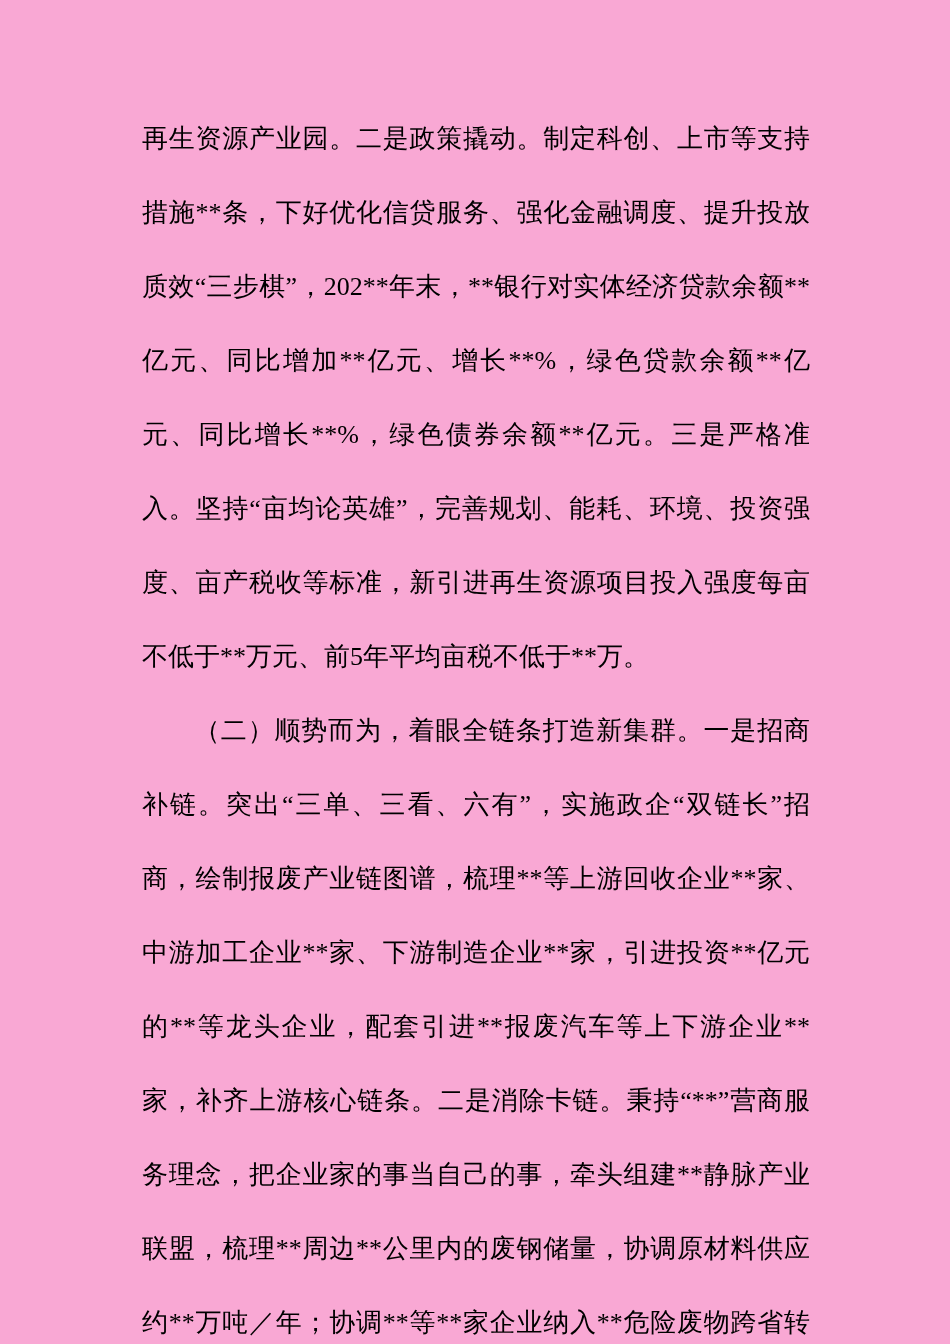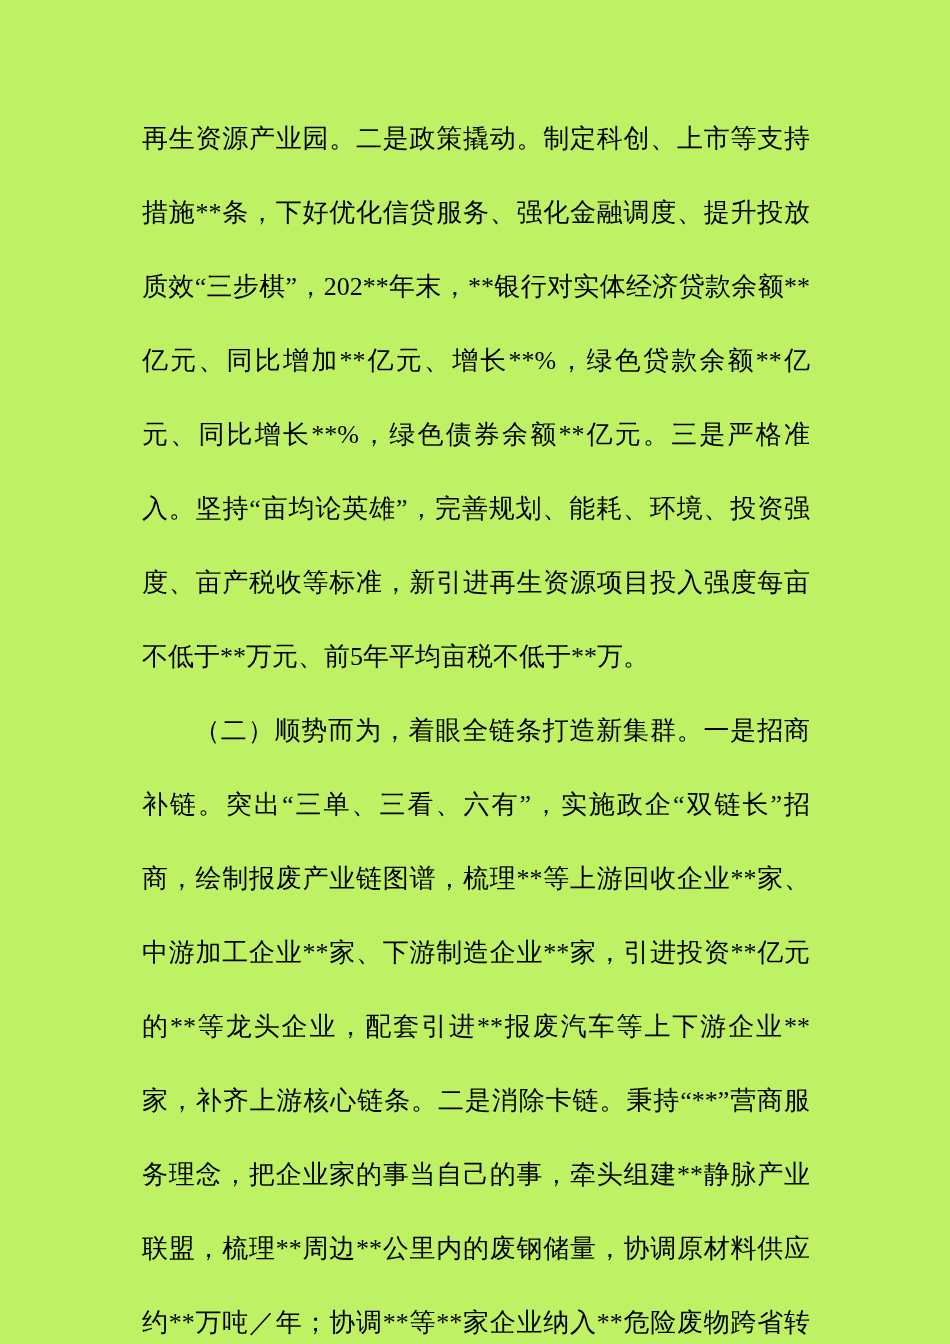--- a/index.html
+++ b/index.html
@@ -32,18 +32,18 @@
     word-break: break-all;
     letter-spacing: 0;
   }
   .para.indented {
     text-indent: 2em;
   }
 </style>
 </head>
 <body>
 
-<div class="page" style="background: #bef264; color: rgb(0, 0, 0);">
+<div class="page" style="background: #f9a8d4; color: rgb(0, 0, 0);">
   <div class="text-block">
     <p class="para">再生资源产业园。二是政策撬动。制定科创、上市等支持措施**条，下好优化信贷服务、强化金融调度、提升投放质效“三步棋”，202**年末，**银行对实体经济贷款余额**亿元、同比增加**亿元、增长**%，绿色贷款余额**亿元、同比增长**%，绿色债券余额**亿元。三是严格准入。坚持“亩均论英雄”，完善规划、能耗、环境、投资强度、亩产税收等标准，新引进再生资源项目投入强度每亩不低于**万元、前5年平均亩税不低于**万。</p>
     <p class="para indented">（二）顺势而为，着眼全链条打造新集群。一是招商补链。突出“三单、三看、六有”，实施政企“双链长”招商，绘制报废产业链图谱，梳理**等上游回收企业**家、中游加工企业**家、下游制造企业**家，引进投资**亿元的**等龙头企业，配套引进**报废汽车等上下游企业**家，补齐上游核心链条。二是消除卡链。秉持“**”营商服务理念，把企业家的事当自己的事，牵头组建**静脉产业联盟，梳理**周边**公里内的废钢储量，协调原材料供应约**万吨／年；协调**等**家企业纳入**危险废物跨省转移“白名</p>
   </div>
 </div>
 
 </body></html>

